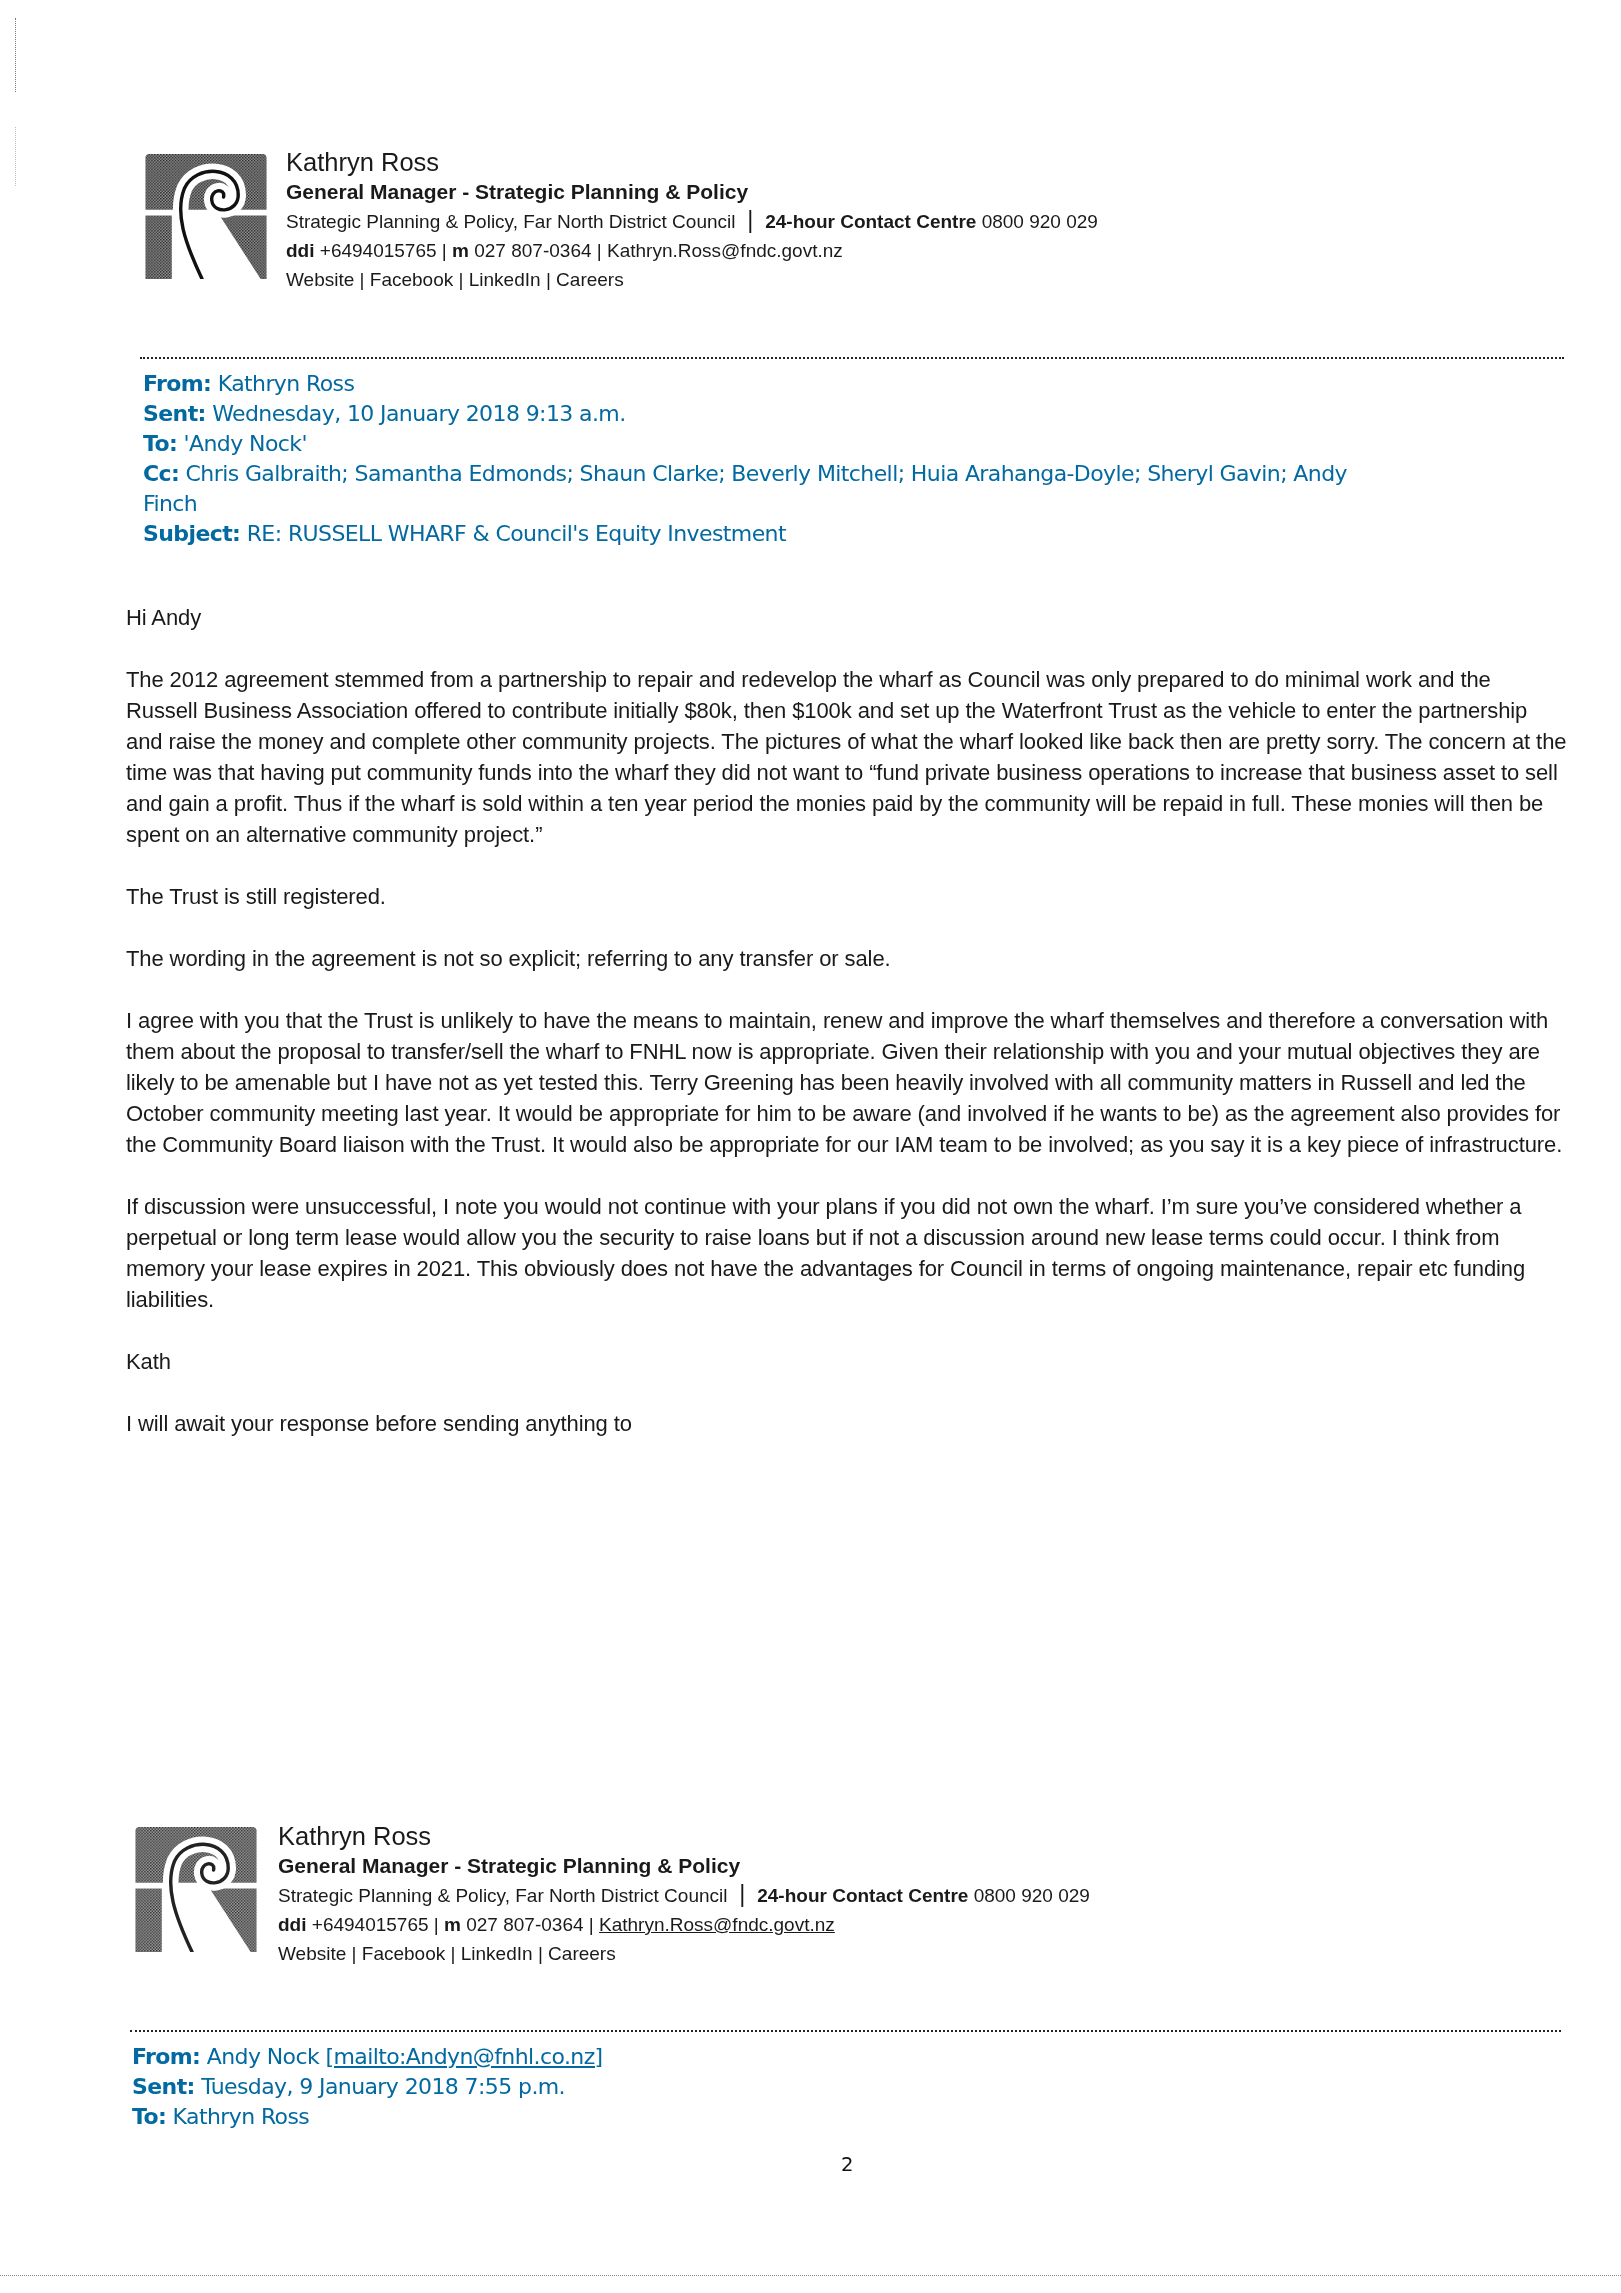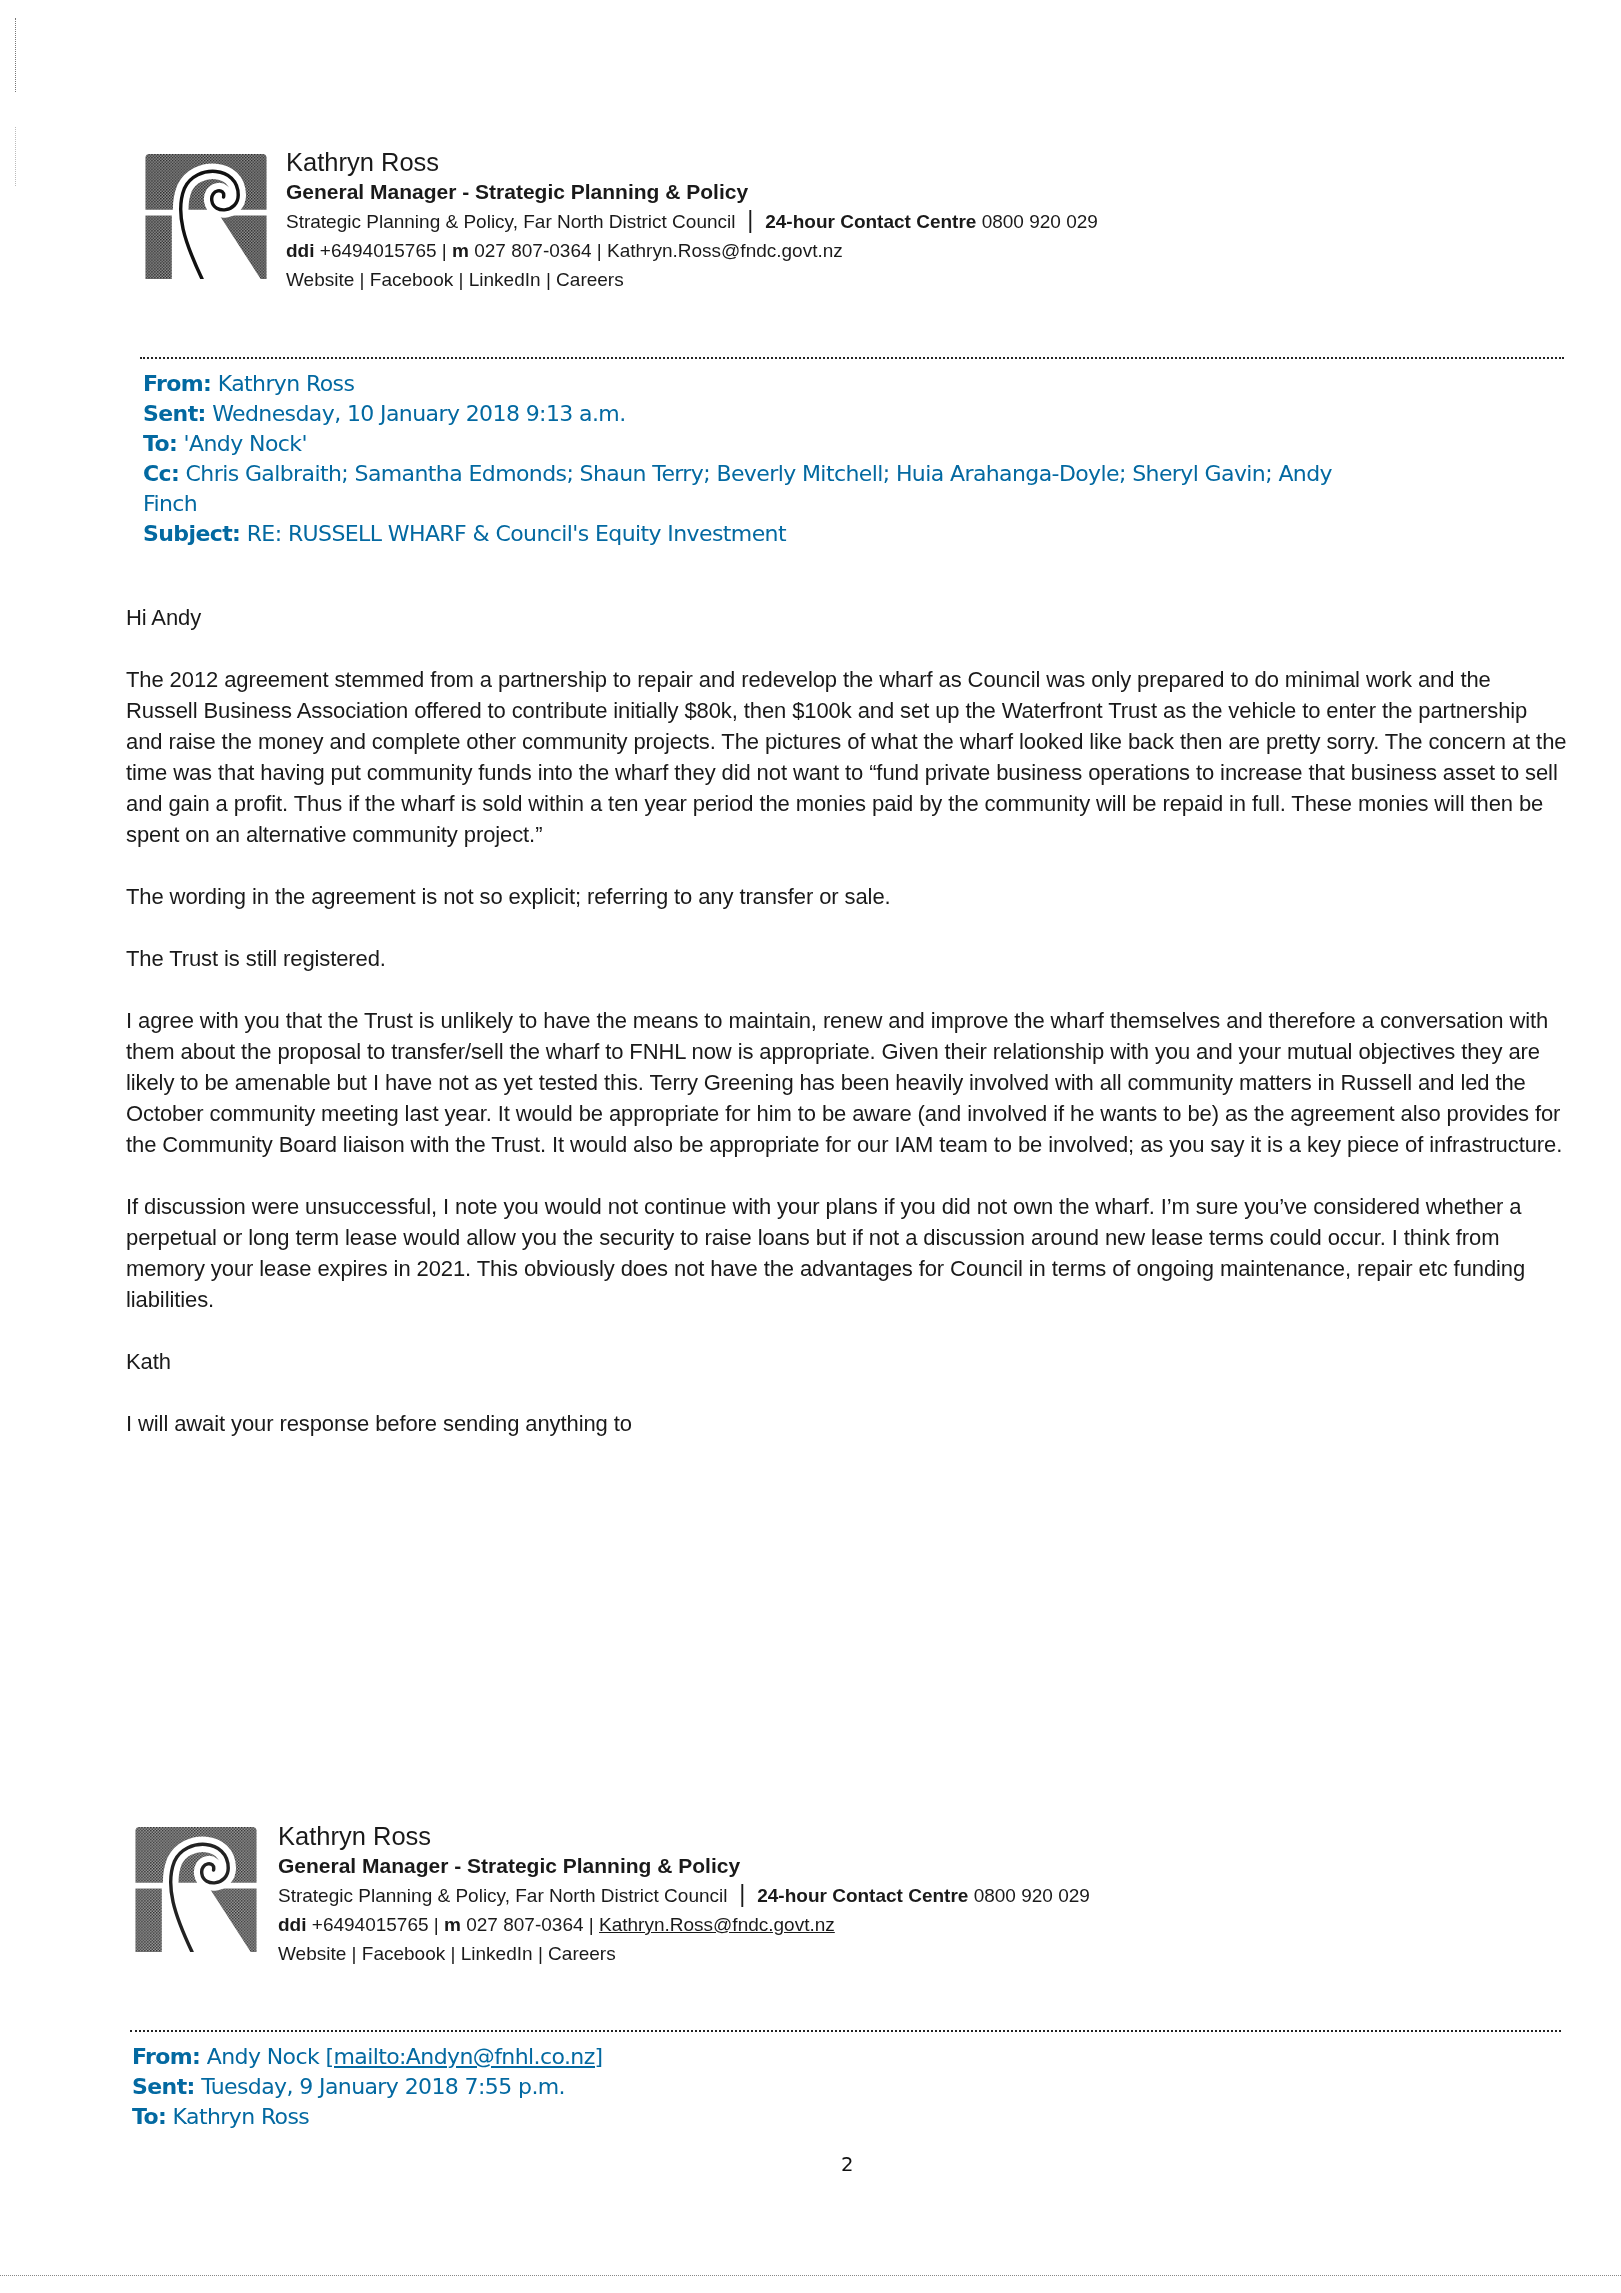--- a/index.html
+++ b/index.html
@@ -71,30 +71,30 @@
     <span>Careers</span>
   </div>
 </div>
 
 <div class="abs sep" style="left:140px; top:357px; width:1424px;"></div>
 
 <div class="abs hdr" style="left:143px; top:369px;">
   <div><span class="lbl">From:</span> <span>Kathryn Ross</span></div>
   <div><span class="lbl">Sent:</span> <span>Wednesday, 10 January 2018 9:13 a.m.</span></div>
   <div><span class="lbl">To:</span> <span>'Andy Nock'</span></div>
-  <div><span class="lbl">Cc:</span> <span>Chris Galbraith; Samantha Edmonds; Shaun Terry; Beverly Mitchell; Huia Arahanga-Doyle; Sheryl Gavin; Andy</span></div>
+  <div><span class="lbl">Cc:</span> <span>Chris Galbraith; Samantha Edmonds; Shaun Clarke; Beverly Mitchell; Huia Arahanga-Doyle; Sheryl Gavin; Andy</span></div>
   <div>Finch</div>
   <div><span class="lbl">Subject:</span> <span>RE: RUSSELL WHARF &amp; Council's Equity Investment</span></div>
 </div>
 
 <div class="abs body-text" style="left:126px; top:602px;">
   <p>Hi Andy</p>
   <p>The 2012 agreement stemmed from a partnership to repair and redevelop the wharf as Council was only prepared to do minimal work and the Russell Business Association offered to contribute initially $80k, then $100k and set up the Waterfront Trust as the vehicle to enter the partnership and raise the money and complete other community projects. The pictures of what the wharf looked like back then are pretty sorry. The concern at the time was that having put community funds into the wharf they did not want to “fund private business operations to increase that business asset to sell and gain a profit. Thus if the wharf is sold within a ten year period the monies paid by the community will be repaid in full. These monies will then be spent on an alternative community project.”</p>
+  <p>The Trust is still registered.</p>
   <p>The wording in the agreement is not so explicit; referring to any transfer or sale.</p>
-  <p>The Trust is still registered.</p>
   <p>I agree with you that the Trust is unlikely to have the means to maintain, renew and improve the wharf themselves and therefore a conversation with them about the proposal to transfer/sell the wharf to FNHL now is appropriate. Given their relationship with you and your mutual objectives they are likely to be amenable but I have not as yet tested this. Terry Greening has been heavily involved with all community matters in Russell and led the October community meeting last year. It would be appropriate for him to be aware (and involved if he wants to be) as the agreement also provides for the Community Board liaison with the Trust. It would also be appropriate for our IAM team to be involved; as you say it is a key piece of infrastructure.</p>
   <p>If discussion were unsuccessful, I note you would not continue with your plans if you did not own the wharf. I’m sure you’ve considered whether a perpetual or long term lease would allow you the security to raise loans but if not a discussion around new lease terms could occur. I think from memory your lease expires in 2021. This obviously does not have the advantages for Council in terms of ongoing maintenance, repair etc funding liabilities.</p>
   <p>Kath</p>
   <p>I will await your response before sending anything to</p>
 </div>
 
 <div class="abs logo" style="left:135px; top:1827px;">
   <svg width="122" height="125" viewBox="0 0 124 128">
     <defs>
       <pattern id="hatch2" width="3" height="3" patternUnits="userSpaceOnUse">

